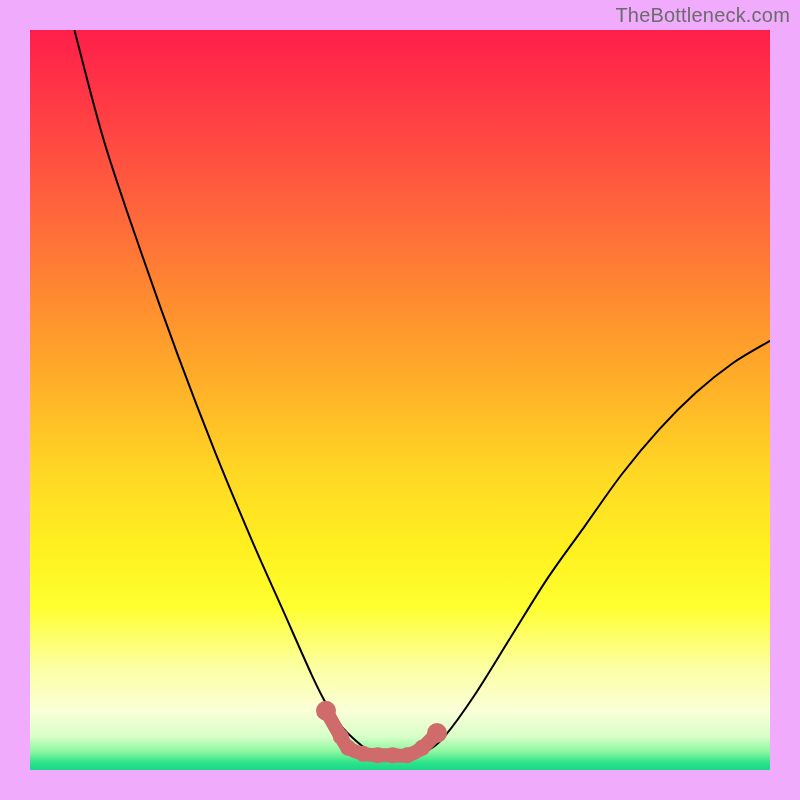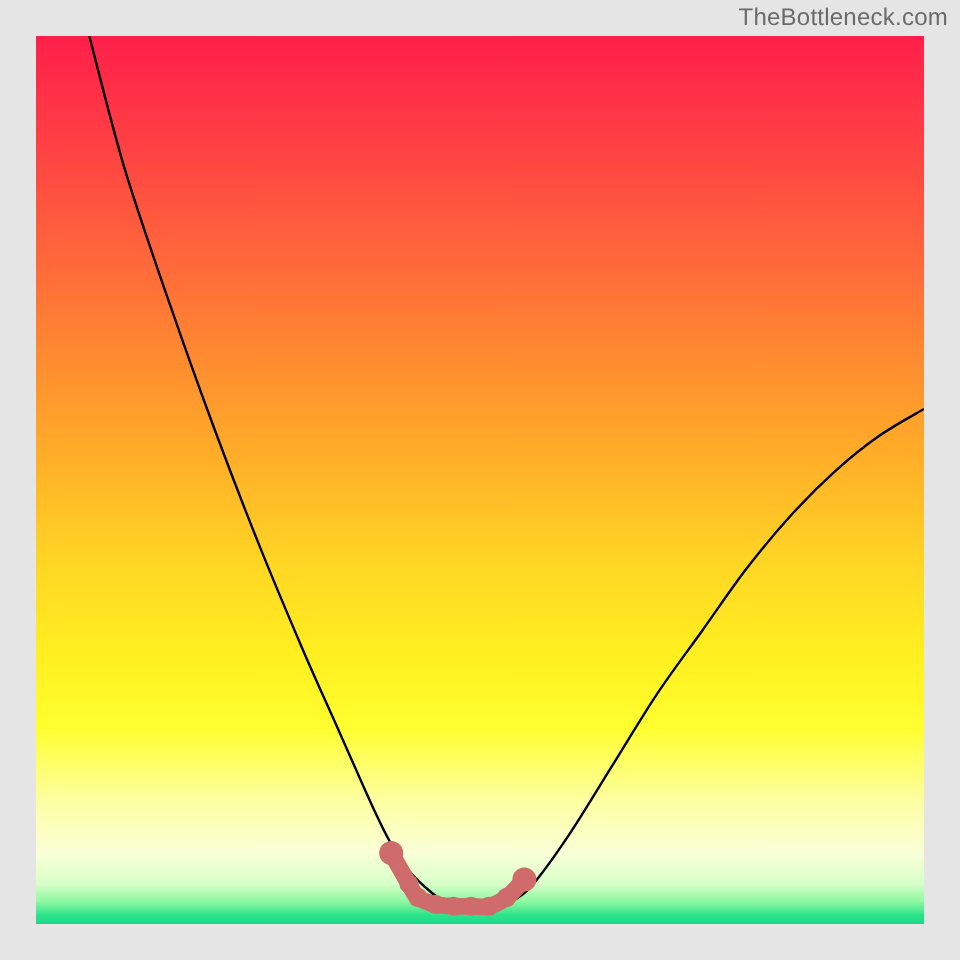--- a/index.html
+++ b/index.html
@@ -10,21 +10,21 @@
     background: #000;
     overflow: hidden;
     font-family: Arial, Helvetica, sans-serif;
   }
   .frame {
     position: absolute;
     left: 0;
     top: 0;
     width: 800px;
     height: 800px;
-    background: #e5e5e5;
+    background: #f0abfc;
   }
   .plot {
     position: absolute;
     left: 30px;
     top: 30px;
     width: 740px;
     height: 740px;
     
     background: linear-gradient(
       to bottom,

